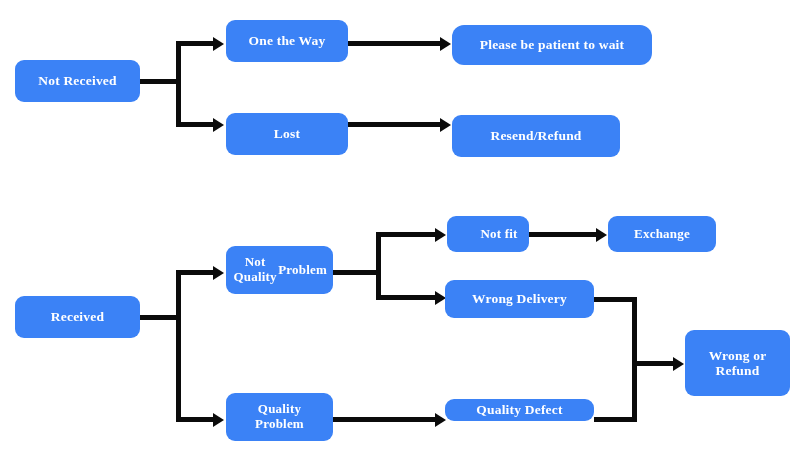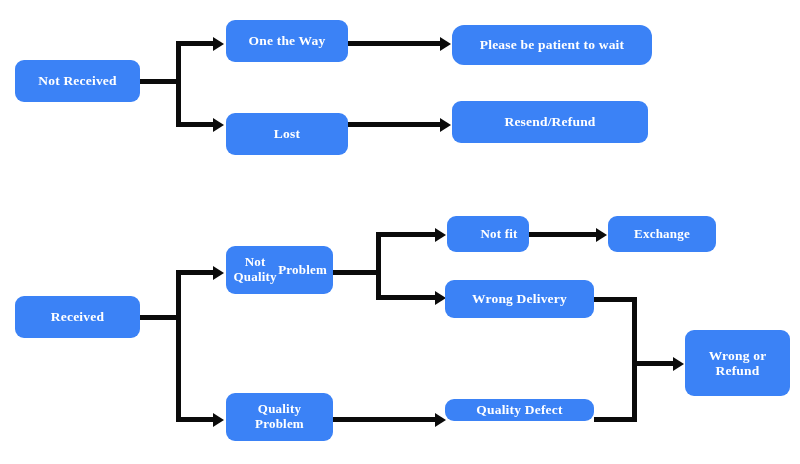--- a/index.html
+++ b/index.html
@@ -81,21 +81,21 @@
   </div>
 
   <div class="node" style="left:226px; top:101px; width:122px; height:42px; font-size:13.5px;margin-top:12px;">
     <span>Lost</span>
   </div>
 
   <div class="node" style="left:452px; top:25px; width:200px; height:40px; font-size:13.5px;border-radius:12px;">
     <span>Please be patient to wait</span>
   </div>
 
-  <div class="node" style="left:452px; top:101px; width:196px; height:42px; font-size:13.5px;">
+  <div class="node" style="left:452px; top:115px; width:168px; height:42px; font-size:13.5px;">
     <span>Resend/Refund</span>
   </div>
 
   <div class="conn h" style="left:140px; top:315px; width:41px;"></div>
   <div class="conn v" style="left:176px; top:270px; height:152px;"></div>
   <div class="conn h" style="left:176px; top:270px; width:42px;"></div>
   <div class="arrow" style="left:213px; top:265.5px;"></div>
   <div class="conn h" style="left:176px; top:417px; width:42px;"></div>
   <div class="arrow" style="left:213px; top:412.5px;"></div>
 

